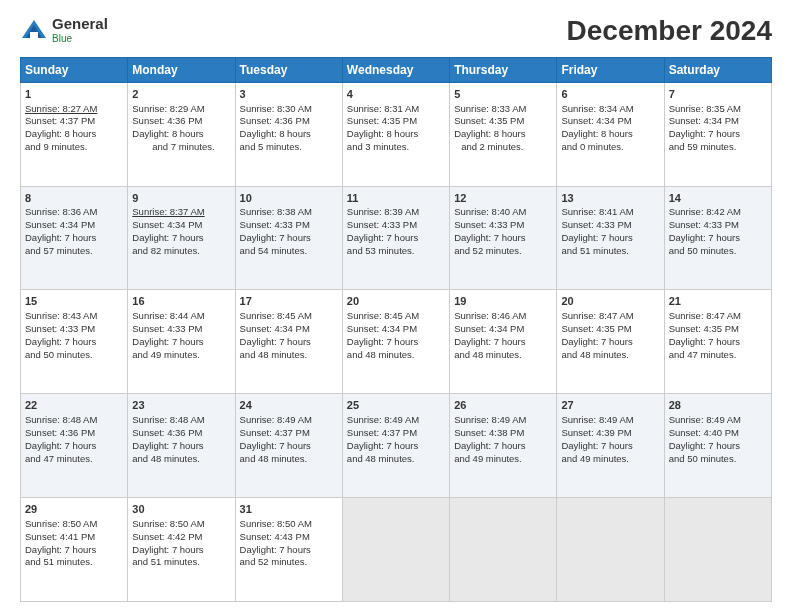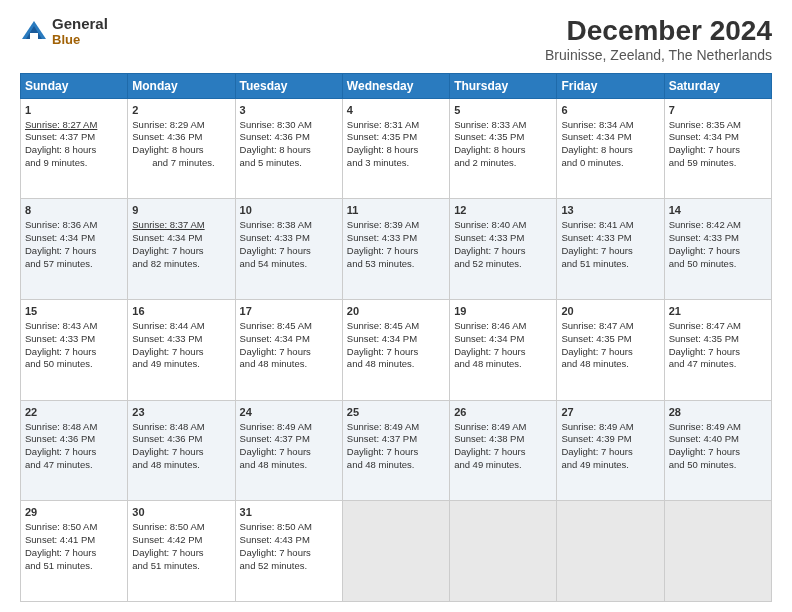--- a/index.html
+++ b/index.html
@@ -32,23 +32,23 @@
       display: flex;
       flex-direction: column;
       line-height: 1.1;
     }
     .logo-general {
       font-size: 15px;
       font-weight: bold;
       color: #333;
     }
     .logo-blue {
-      font-size: 13px;
-      font-weight: bold;
-      color: #a16207;
+      font-size: 10px;
+      font-weight: normal;
+      color: #15803d;
     }
     .logo-icon {
       width: 28px;
       height: 28px;
     }
     .title-block {
       text-align: right;
     }
     .main-title {
       font-size: 28px;
@@ -109,21 +109,20 @@
         <polygon points="14,9 22,22 6,22" fill="#1a5a9a"></polygon>
         <rect x="10" y="16" width="8" height="6" fill="#fff"></rect>
       </svg>
       <div class="logo-text">
         <span class="logo-general">General</span>
         <span class="logo-blue">Blue</span>
       </div>
     </div>
     <div class="title-block">
       <div class="main-title">December 2024</div>
-      <div class="subtitle">Bruinisse, Zeeland, The Netherlands</div>
     </div>
   </div>
 
   <table class="calendar">
     <thead>
       <tr>
       <th>Sunday</th>
           <th>Monday</th>
           <th>Tuesday</th>
           <th>Wednesday</th>
@@ -160,21 +159,21 @@
             <span style="display: block;">Sunrise: 8:31 AM</span>
             <span style="display: block;">Sunset: 4:35 PM</span>
             <span style="display: block;">Daylight: 8 hours</span>
             <span style="display: block;">and 3 minutes.</span>
           </td>
           <td>
             <span class="day-num">5</span>
             <span style="display: block;">Sunrise: 8:33 AM</span>
             <span style="display: block;">Sunset: 4:35 PM</span>
             <span style="display: block;">Daylight: 8 hours</span>
-            <span style="display: block;">and 2 minutes.</span>
+            <span style="display: block; margin-left: 7px;">and 2 minutes.</span>
           </td>
           <td>
             <span class="day-num">6</span>
             <span style="display: block;">Sunrise: 8:34 AM</span>
             <span style="display: block;">Sunset: 4:34 PM</span>
             <span style="display: block;">Daylight: 8 hours</span>
             <span style="display: block;">and 0 minutes.</span>
           </td>
           <td>
             <span class="day-num">7</span>

